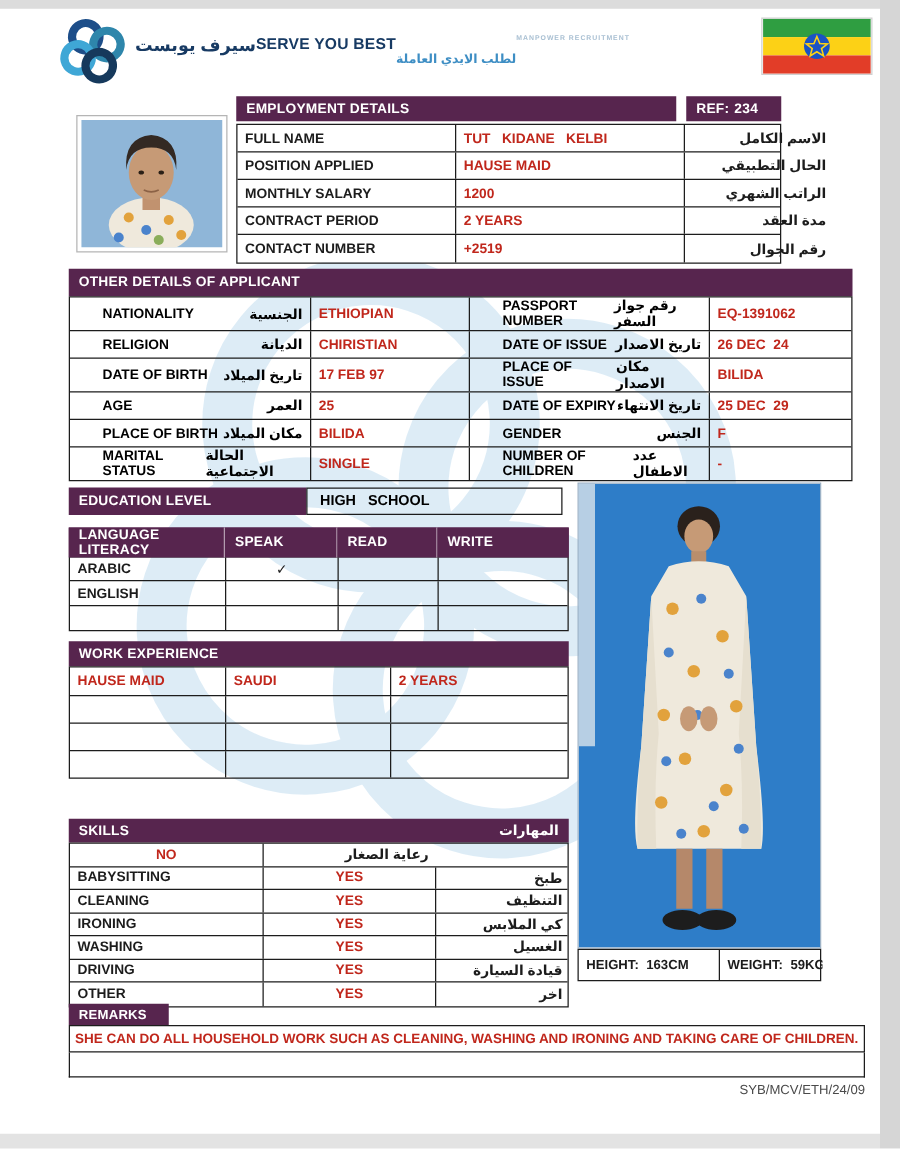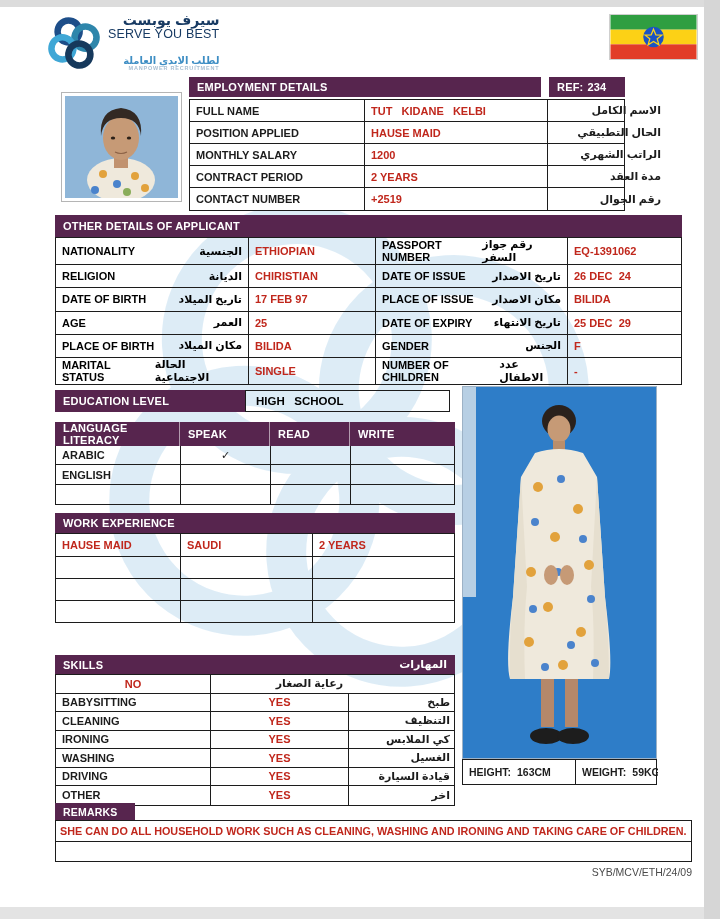--- a/index.html
+++ b/index.html
@@ -11,23 +11,23 @@
   .strip-top { top:0; left:0; width:720px; height:7px; }
   .strip-right { top:0; right:0; width:16px; height:919px; background:#d6d6d6; }
   .strip-bottom { left:0; bottom:0; width:704px; height:12px; background:#e3e3e3; }
 
   .wm { position:absolute; left:75px; top:210px; width:545px; height:480px; z-index:0; opacity:.55; }
 
   .abs { position:absolute; z-index:1; }
 
   
   .logo-wrap { left:46px; top:13px; display:flex; gap:6px; align-items:center; }
-  .logo-text { display:flex; flex-direction:column; line-height:1.08;align-items:flex-end; }
+  .logo-text { display:flex; flex-direction:row; line-height:1.08; }
   .logo-ar { color:#173a63; font-weight:bold; font-size:14px; }
-  .logo-en { color:#173a63; font-weight:normal; font-size:12.5px; letter-spacing:.2px; }
+  .logo-en { color:#173a63; font-weight:bold; font-size:12.5px; letter-spacing:.2px; }
   .logo-tag-ar { color:#3e8ec4; font-size:10px; font-weight:bold; margin-top:14px; }
   .logo-tag-en { color:#a8bfd2; font-size:5.5px; font-weight:bold; letter-spacing:.8px; }
 
   
   .portrait { left:61px; top:92px; width:121px; height:110px; border:1px solid #b5b5b5; background:#fff; padding:3px; }
   .portrait svg { width:100%; height:100%; display:block; }
 
   
   .flag { left:609px; top:14px; width:89px; height:46px; border:1px solid #cfcfcf; }
   .flag svg { width:100%; height:100%; display:block; }
@@ -47,21 +47,21 @@
   .emp-head .bar2 { flex:1; gap:4px; }
   .emp-body > div { display:grid; grid-template-columns:175px 183px 119px; height:22px; }
   .emp-body > div:not(:last-child) { border-bottom:1px solid var(--ink); }
 
   
   .other { left:55px; top:215px; width:627px; }
   .other .bar { height:22px; }
   .other-body { height:148px; display:flex; flex-direction:column; }
   .other-body > div { display:grid; grid-template-columns:193px 127px 192px 115px; flex:1; }
   .other-body > div:not(:last-child) { border-bottom:1px solid var(--ink); }
-  .lblpair { display:flex; justify-content:space-between; align-items:center; padding:0 6px; font-size:11px; font-weight:bold; overflow:hidden; }
+  .lblpair { display:flex; justify-content:space-between; align-items:center; padding:0 6px; font-size:11px; font-weight:bold; overflow:hidden;margin-left:20px; }
 
   
   .edu { left:55px; top:390px; width:395px; height:22px; display:flex; }
   .edu .bar { width:190px; height:22px; }
   .edu-val { flex:1; border:1.6px solid var(--ink); display:flex; align-items:center; padding-left:10px; font-weight:bold; font-size:11.5px; white-space:pre; }
 
   
   .lang { left:55px; top:422px; width:400px; }
   .lang-head { display:grid; grid-template-columns:125px 90px 80px 105px; height:23px; background:var(--purple); }
   .lang-head .bar { padding:0 8px; }

